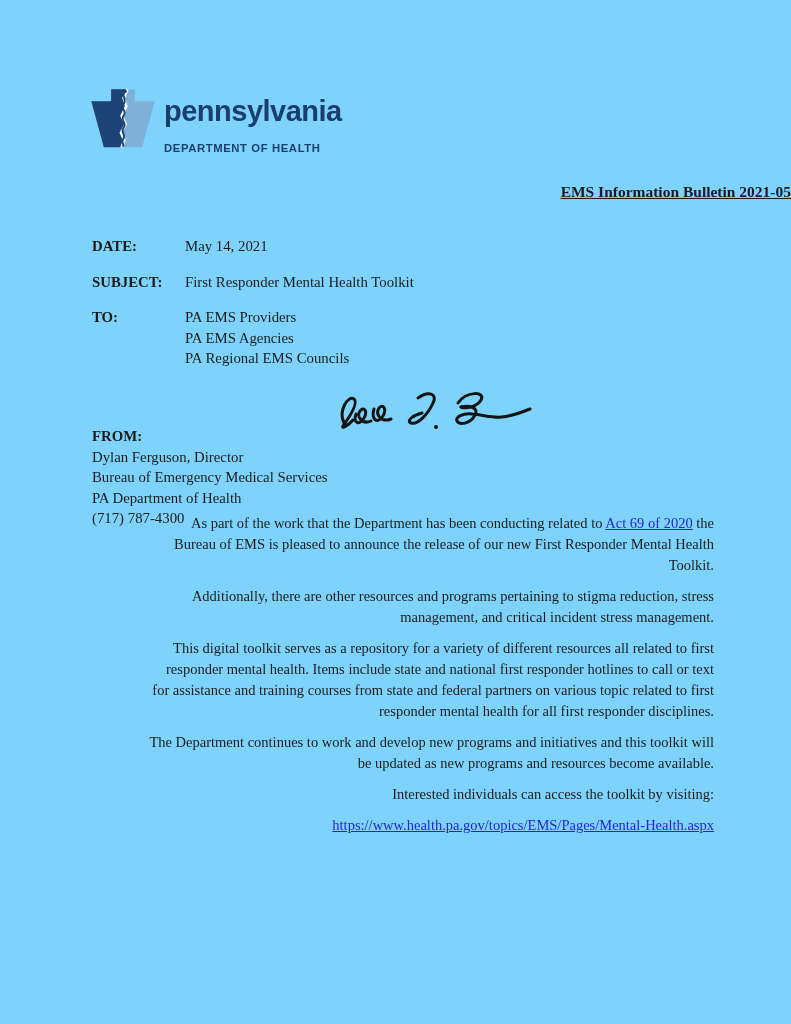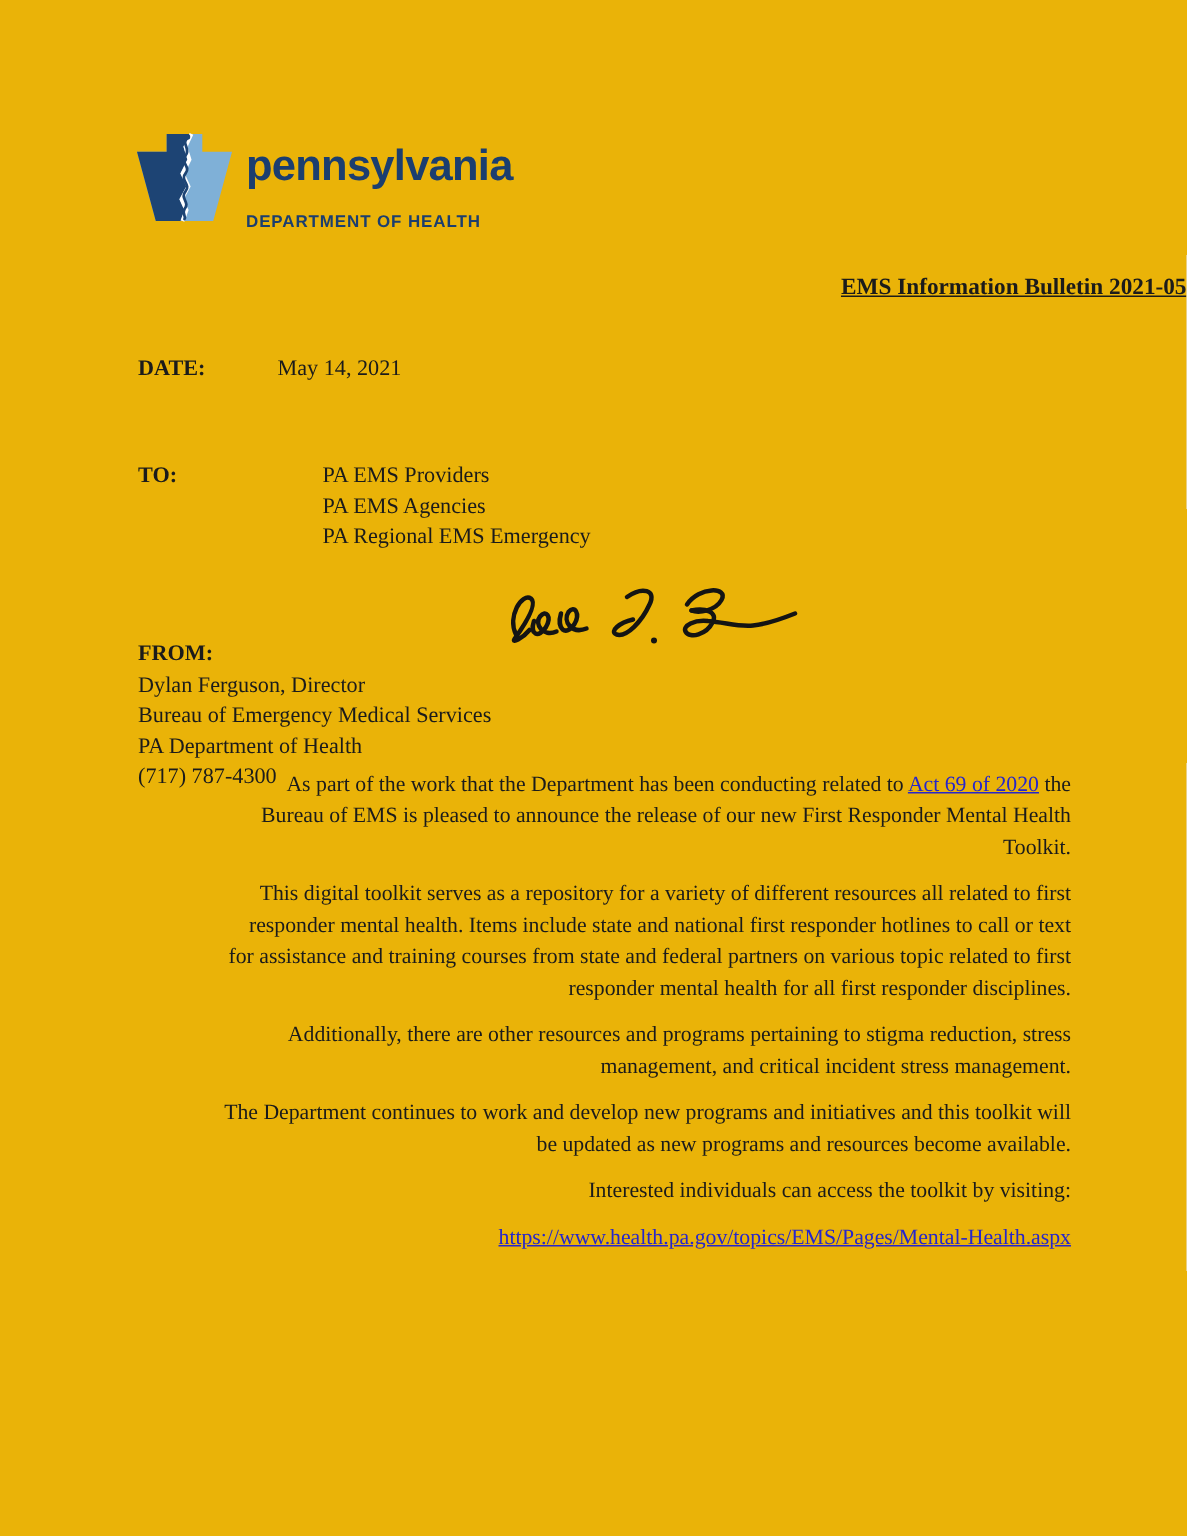--- a/index.html
+++ b/index.html
@@ -1,21 +1,21 @@
 <!DOCTYPE html>
 <html><head>
 <meta charset="utf-8">
 <style>
   html, body { margin: 0; padding: 0; background: #e8e8e8; }
   .page {
     position: relative;
     width: 791px;
     height: 1024px;
     margin: 0 auto;
-    background: #eab308;
+    background: #7dd3fc;
     font-family: "Liberation Serif", serif;
     color: #1b1b1b;
     overflow: hidden;
   }
 
   
   .logo {
     position: absolute;
     left: 90px;
     top: 84px;
@@ -59,21 +59,21 @@
     position: absolute;
     left: 92px;
     display: flex;
     font-size: 14.8px;
     line-height: 20.6px;
   }
   .memo-label { width: 93px; font-weight: bold; flex: none; }
   .memo-value { }
   .row-date    { top: 236px; }
   .row-subject { top: 272px; }
-  .row-to      { top: 307px; gap: 30px; }
+  .row-to      { top: 307px; }
   .row-from    { top: 426px; flex-direction: column; }
 
   .pre { white-space: pre-line; }
 
   
   .signature {
     position: absolute;
     left: 330px;
     top: 383px;
     width: 205px;
@@ -116,26 +116,30 @@
     </div>
   </div>
 
   <div class="title">EMS Information Bulletin 2021-05</div>
 
   <div class="memo-row row-date">
     <div class="memo-label">DATE:</div>
     <div class="memo-value">May 14, 2021</div>
   </div>
 
+  <div class="memo-row row-subject">
+    <div class="memo-label">SUBJECT:</div>
+    <div class="memo-value">First Responder Mental Health Toolkit</div>
+  </div>
 
   <div class="memo-row row-to">
     <div class="memo-label">TO:</div>
     <div class="memo-value pre">PA EMS Providers
 PA EMS Agencies
-PA Regional EMS Emergency</div>
+PA Regional EMS Councils</div>
   </div>
 
   <div class="memo-row row-from">
     <div class="memo-label">FROM:</div>
     <div class="memo-value pre">Dylan Ferguson, Director
 Bureau of Emergency Medical Services
 PA Department of Health
 (717) 787-4300</div>
   </div>
 
@@ -149,27 +153,27 @@
       <path d="M131 24 C 140 22, 149 25, 145 32 C 141 40, 130 43, 127 38 C 125 34, 133 30, 142 31 C 154 32, 162 35, 172 34 C 182 33, 190 30, 200 26"></path>
     </g>
     <circle cx="106" cy="44" r="2" fill="#141414"></circle>
   </svg>
 
   <div class="body-text">
     <p class="pre"><span>As part of the work that the Department has been conducting related to </span><a class="doc-link">Act 69 of 2020</a><span class="pre"> the
 Bureau of EMS is pleased to announce the release of our new First Responder Mental Health
 Toolkit.</span></p>
 
+    <p class="pre">Additionally, there are other resources and programs pertaining to stigma reduction, stress
+management, and critical incident stress management.</p>
+
     <p class="pre">This digital toolkit serves as a repository for a variety of different resources all related to first
 responder mental health.  Items include state and national first responder hotlines to call or text
 for assistance and training courses from state and federal partners on various topic related to first
 responder mental health for all first responder disciplines.</p>
-
-    <p class="pre">Additionally, there are other resources and programs pertaining to stigma reduction, stress
-management, and critical incident stress management.</p>
 
     <p class="pre">The Department continues to work and develop new programs and initiatives and this toolkit will
 be updated as new programs and resources become available.</p>
 
     <p>Interested individuals can access the toolkit by visiting:</p>
 
     <p class="toolkit-link-line"><a class="doc-link">https://www.health.pa.gov/topics/EMS/Pages/Mental-Health.aspx</a></p>
   </div>
 
 </div>

